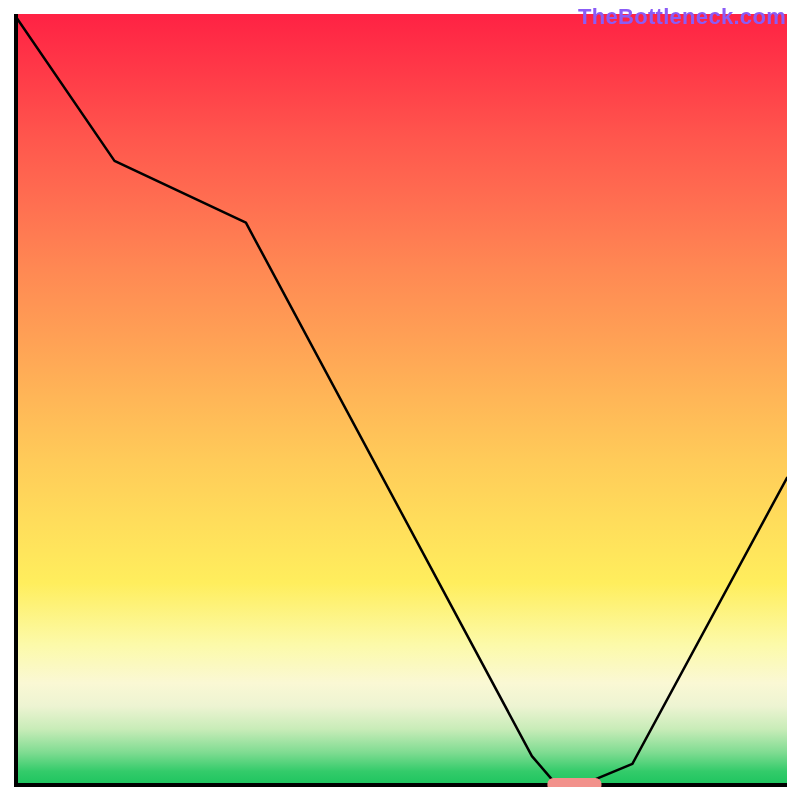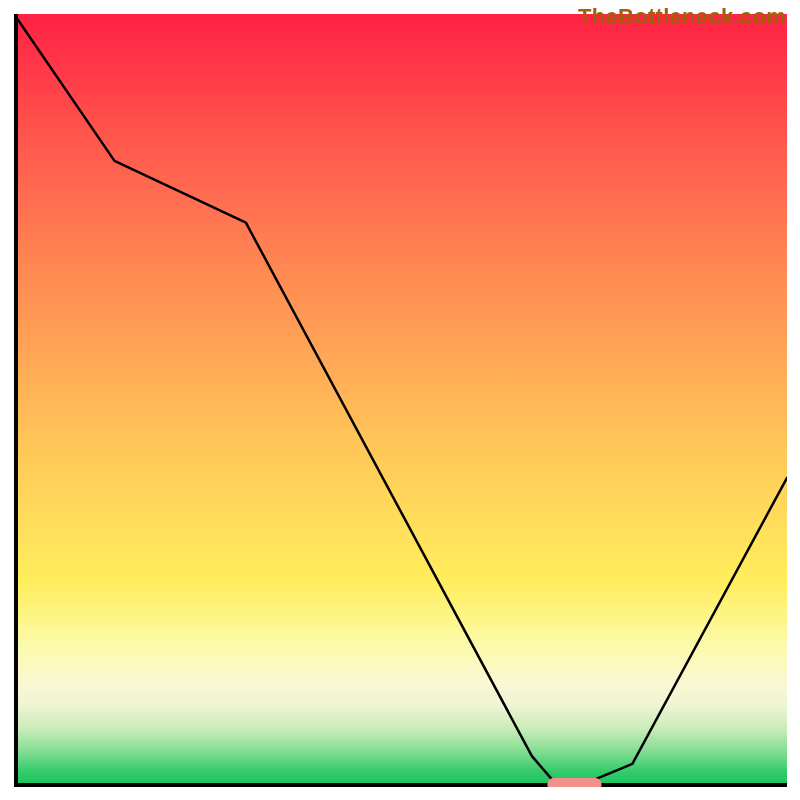--- a/index.html
+++ b/index.html
@@ -15,21 +15,21 @@
     position: relative;
     width: 800px;
     height: 800px;
   }
   .attribution {
     position: absolute;
     top: 4px;
     right: 14px;
     font-size: 22px;
     font-weight: bold;
-    color: #a16207;
+    color: #8b5cf6;
     letter-spacing: 0.3px;
     z-index: 5;
   }
   .plot-area {
     position: absolute;
     left: 14px;
     top: 14px;
     width: 773px;
     height: 773px;
     background: linear-gradient(

